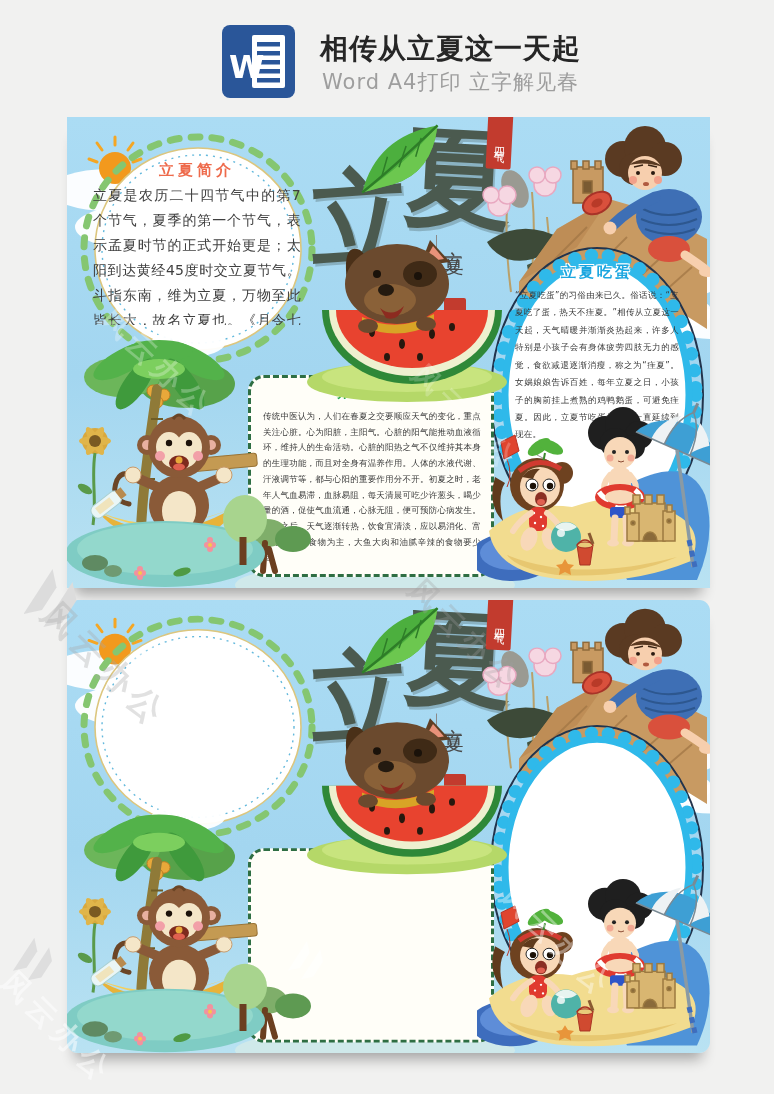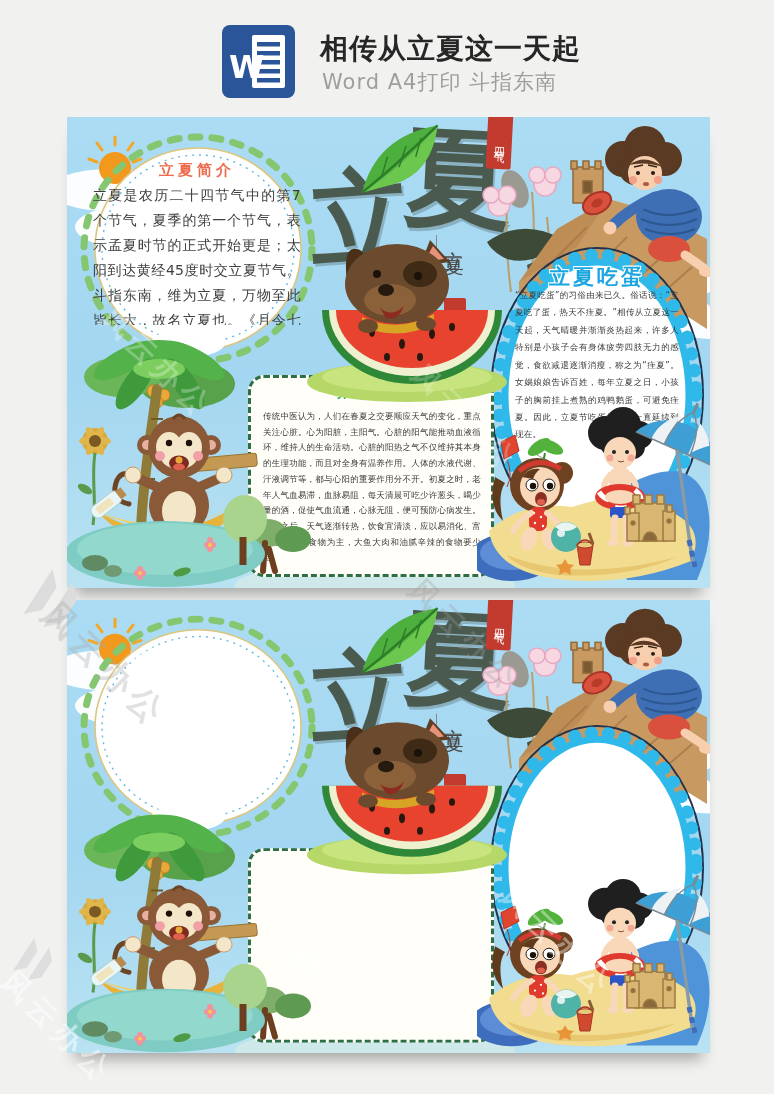--- a/index.html
+++ b/index.html
@@ -6,21 +6,21 @@
   body{
     width:774px;height:1094px;position:relative;overflow:hidden;
     background:#f1f1f0;
     font-family:"DejaVu Sans","Liberation Sans",sans-serif;
   }
   
   .word-icon{position:absolute;left:222px;top:25px;width:73px;height:73px;}
   .header-title{position:absolute;left:320px;top:30px;font-size:28px;font-weight:bold;color:#262626;letter-spacing:1px;}
   .header-subtitle{position:absolute;left:322px;top:68px;font-size:21px;color:#9e9e9e;letter-spacing:1px;}
   
-  .preview{position:absolute;left:67px;width:643px;box-shadow:0 14px 14px -8px rgba(0,0,0,0.32);}
+  .preview{position:absolute;left:67px;width:643px;box-shadow:0 14px 14px -8px rgba(0,0,0,0.32);border-radius:11px;}
   .preview-1{top:117px;height:471px;}
   .preview-2{top:600px;height:453px;overflow:hidden;}
   .preview-2 .poster{transform:scale(1,0.962);transform-origin:0 0;}
   .poster{position:absolute;left:0;top:0;width:643px;height:471px;overflow:hidden;
     background:linear-gradient(180deg,#abdcf4 0%,#a3d6f0 55%,#b9e2f2 100%);}
   .poster *{position:absolute;}
   
   .cloud{background:#fff;border-radius:50%;opacity:.95;}
   .c1{left:-18px;top:52px;width:120px;height:42px;}
   .c2{left:8px;top:86px;width:150px;height:48px;}
@@ -42,21 +42,21 @@
   .corner-seal{left:420px;top:-6px;width:25px;height:54px;background:#c23b2e;color:#fff;
      writing-mode:vertical-rl;text-orientation:upright;font-size:11px;letter-spacing:3px;
      padding:4px 0 0 0;text-align:center;border-radius:2px;transform:rotate(3deg);line-height:25px;}
   .side-line{left:369px;top:118px;width:1px;height:95px;background:#8a8a8a;}
   .side-label{left:374px;top:118px;width:26px;color:#4a4a4a;font-size:20px;writing-mode:vertical-rl;text-orientation:upright;letter-spacing:6px;line-height:26px;}
   .side-seal{left:377px;top:181px;width:22px;height:26px;background:#c23b2e;color:#fff;font-size:9px;
      writing-mode:vertical-rl;text-orientation:upright;line-height:11px;text-align:center;border-radius:2px;padding-top:2px;}
   .sand-boy{left:450px;top:0;width:193px;height:235px;}
   
   .egg-frame{left:420px;top:128px;width:220px;height:300px;}
-  .egg-heading{left:430px;top:146px;width:200px;text-align:center;font-size:21px;font-weight:800;color:#1ba6e0;letter-spacing:3px;
+  .egg-heading{left:430px;top:146px;width:200px;text-align:center;font-size:15px;font-weight:800;color:#1ba6e0;letter-spacing:3px;
      text-shadow:-1px -1px 0 #fff,1px -1px 0 #fff,-1px 1px 0 #fff,1px 1px 0 #fff;}
   .egg-body{left:448px;top:170px;width:164px;height:238px;font-size:8.5px;line-height:2.05;color:#3a3a3a;text-align:justify;letter-spacing:.2px;overflow:hidden;}
   .dog-melon{left:235px;top:105px;width:210px;height:185px;}
   .ground-band{left:168px;top:446px;width:280px;height:44px;background:#cfe9ea;border-radius:50%;}
   
   .health-box{left:181px;top:258px;width:246px;height:202px;background:#fffef8;border:3px dashed #2e6e43;border-radius:16px;box-sizing:border-box;}
   .health-heading{left:181px;top:266px;width:246px;text-align:center;font-size:15px;font-weight:800;color:#2fae4e;letter-spacing:3px;
      text-shadow:-1px -1px 0 #fff,1px -1px 0 #fff,-1px 1px 0 #fff,1px 1px 0 #fff;}
   .health-body{left:196px;top:292px;width:218px;height:158px;font-size:8.5px;line-height:1.85;color:#3a3a3a;text-align:justify;letter-spacing:.2px;overflow:hidden;}
   .trees{left:178px;top:398px;width:70px;height:62px;}
@@ -87,21 +87,21 @@
     <g fill="#2a5699">
       <rect x="35" y="17" width="23" height="4.5"></rect>
         <rect x="35" y="26" width="23" height="4.5"></rect>
       <rect x="35" y="35" width="23" height="4.5"></rect>
         <rect x="35" y="44" width="23" height="4.5"></rect>
       <rect x="35" y="53" width="23" height="4.5"></rect>
     </g>
     <text x="7" y="53" font-size="32" font-weight="bold" fill="#ffffff">W</text>
   </svg>
   <div class="header-title">相传从立夏这一天起</div>
-  <div class="header-subtitle">Word A4打印 斗指东南</div>
+  <div class="header-subtitle">Word A4打印 立字解见春</div>
 </div>
 
 <div class="preview preview-1" id="preview-filled">
   <div class="poster">
     <div class="cloud c1"></div>
     <div class="cloud c2"></div>
     <svg class="sun" viewBox="0 0 60 60">
       <g stroke="#f5a623" stroke-width="3" stroke-linecap="round">
         <line x1="30" y1="2" x2="30" y2="10"></line>
           <line x1="12" y1="8" x2="17" y2="15"></line>

